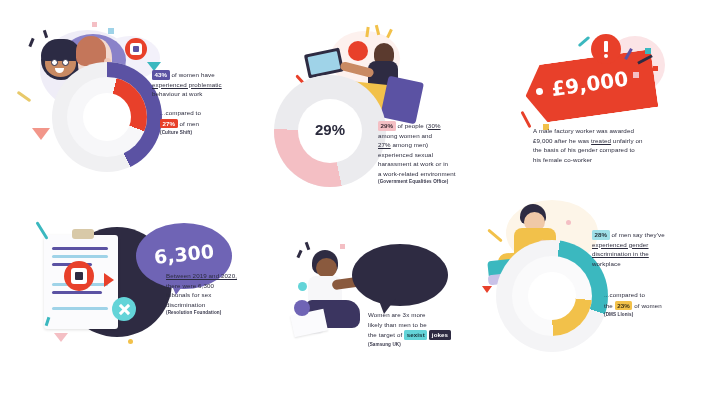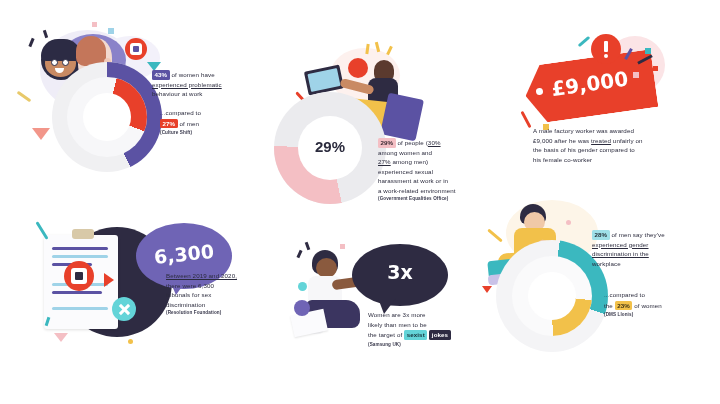--- a/index.html
+++ b/index.html
@@ -97,21 +97,21 @@
       <div><span class="u">experienced problematic</span></div>
       <div><span>behaviour at work</span></div>
     </div>
     <div class="txt" style="position:absolute;left:160px;top:108px;width:92px;">
       <div><span>...compared to</span></div>
       <div style="margin-top:1px;"><span class="hl hl-red">27%</span><span> of men</span></div>
       <div class="src" style="margin-top:1px;">(Culture Shift)</div>
     </div>
   </div>
 
-  <div class="panel" style="left:270px;top:30px;width:230px;height:190px;">
+  <div class="panel" style="left:270px;top:13px;width:230px;height:190px;">
 
     <div class="blob" style="left:60px;top:18px;width:70px;height:55px;background:#fdf1ee;"></div>
 
     <div style="position:absolute;left:36px;top:38px;width:36px;height:24px;background:#2e2b42;border-radius:2px;transform:rotate(-12deg);"></div>
     <div style="position:absolute;left:39px;top:41px;width:30px;height:18px;background:#9fd3e8;border-radius:1px;transform:rotate(-12deg);"></div>
 
     <div class="blob" style="left:78px;top:28px;width:20px;height:20px;background:#e8402a;"></div>
 
     <div class="blob" style="left:104px;top:30px;width:20px;height:22px;background:#5b3a2e;border-radius:10px 10px 8px 8px;"></div>
     <div style="position:absolute;left:98px;top:48px;width:30px;height:30px;background:#2e2b42;border-radius:8px 8px 3px 3px;"></div>
@@ -225,21 +225,20 @@
     <div style="position:absolute;left:42px;top:50px;width:34px;height:10px;background:#8a5a3e;border-radius:5px;transform:rotate(-8deg);"></div>
     <div style="position:absolute;left:16px;top:72px;width:54px;height:28px;background:#3b3560;border-radius:6px 14px 8px 8px;"></div>
     <div style="position:absolute;left:14px;top:96px;width:20px;height:10px;background:#f7f7f9;border-radius:5px;"></div>
 
     <div style="position:absolute;left:2px;top:84px;width:34px;height:22px;background:#fbfbfd;transform:rotate(-12deg);box-shadow:0 1px 2px rgba(0,0,0,.1);"></div>
     <div class="blob" style="left:4px;top:72px;width:16px;height:16px;background:#6f64b5;"></div>
     <div class="blob" style="left:8px;top:54px;width:9px;height:9px;background:#63d4d8;"></div>
 
     <div class="bubble" style="left:62px;top:16px;width:96px;height:62px;background:#2e2b42;border-radius:50%;"></div>
     <div class="tail" style="left:88px;top:70px;border-left:6px solid transparent;border-right:12px solid transparent;border-top:16px solid #2e2b42;"></div>
-    <div class="tag-num" style="left:62px;top:33px;width:96px;text-align:center;font-size:19px;">3x</div>
 
     <div class="conf" style="left:8px;top:22px;width:3px;height:8px;background:#2e2b42;transform:rotate(24deg);"></div>
     <div class="conf" style="left:16px;top:14px;width:3px;height:8px;background:#2e2b42;transform:rotate(-20deg);"></div>
     <div class="conf" style="left:50px;top:16px;width:5px;height:5px;background:#f4bfc4;"></div>
 
     <div class="txt" style="position:absolute;left:78px;top:82px;width:122px;">
       <div><span>Women are 3x more</span></div>
       <div><span>likely than men to be</span></div>
       <div style="margin-top:1px;"><span>the target of </span><span class="hl hl-cyan">sexist</span><span class="hl hl-dark" style="margin-left:2px;">jokes</span></div>
       <div class="src" style="margin-top:1px;">(Samsung UK)</div>

